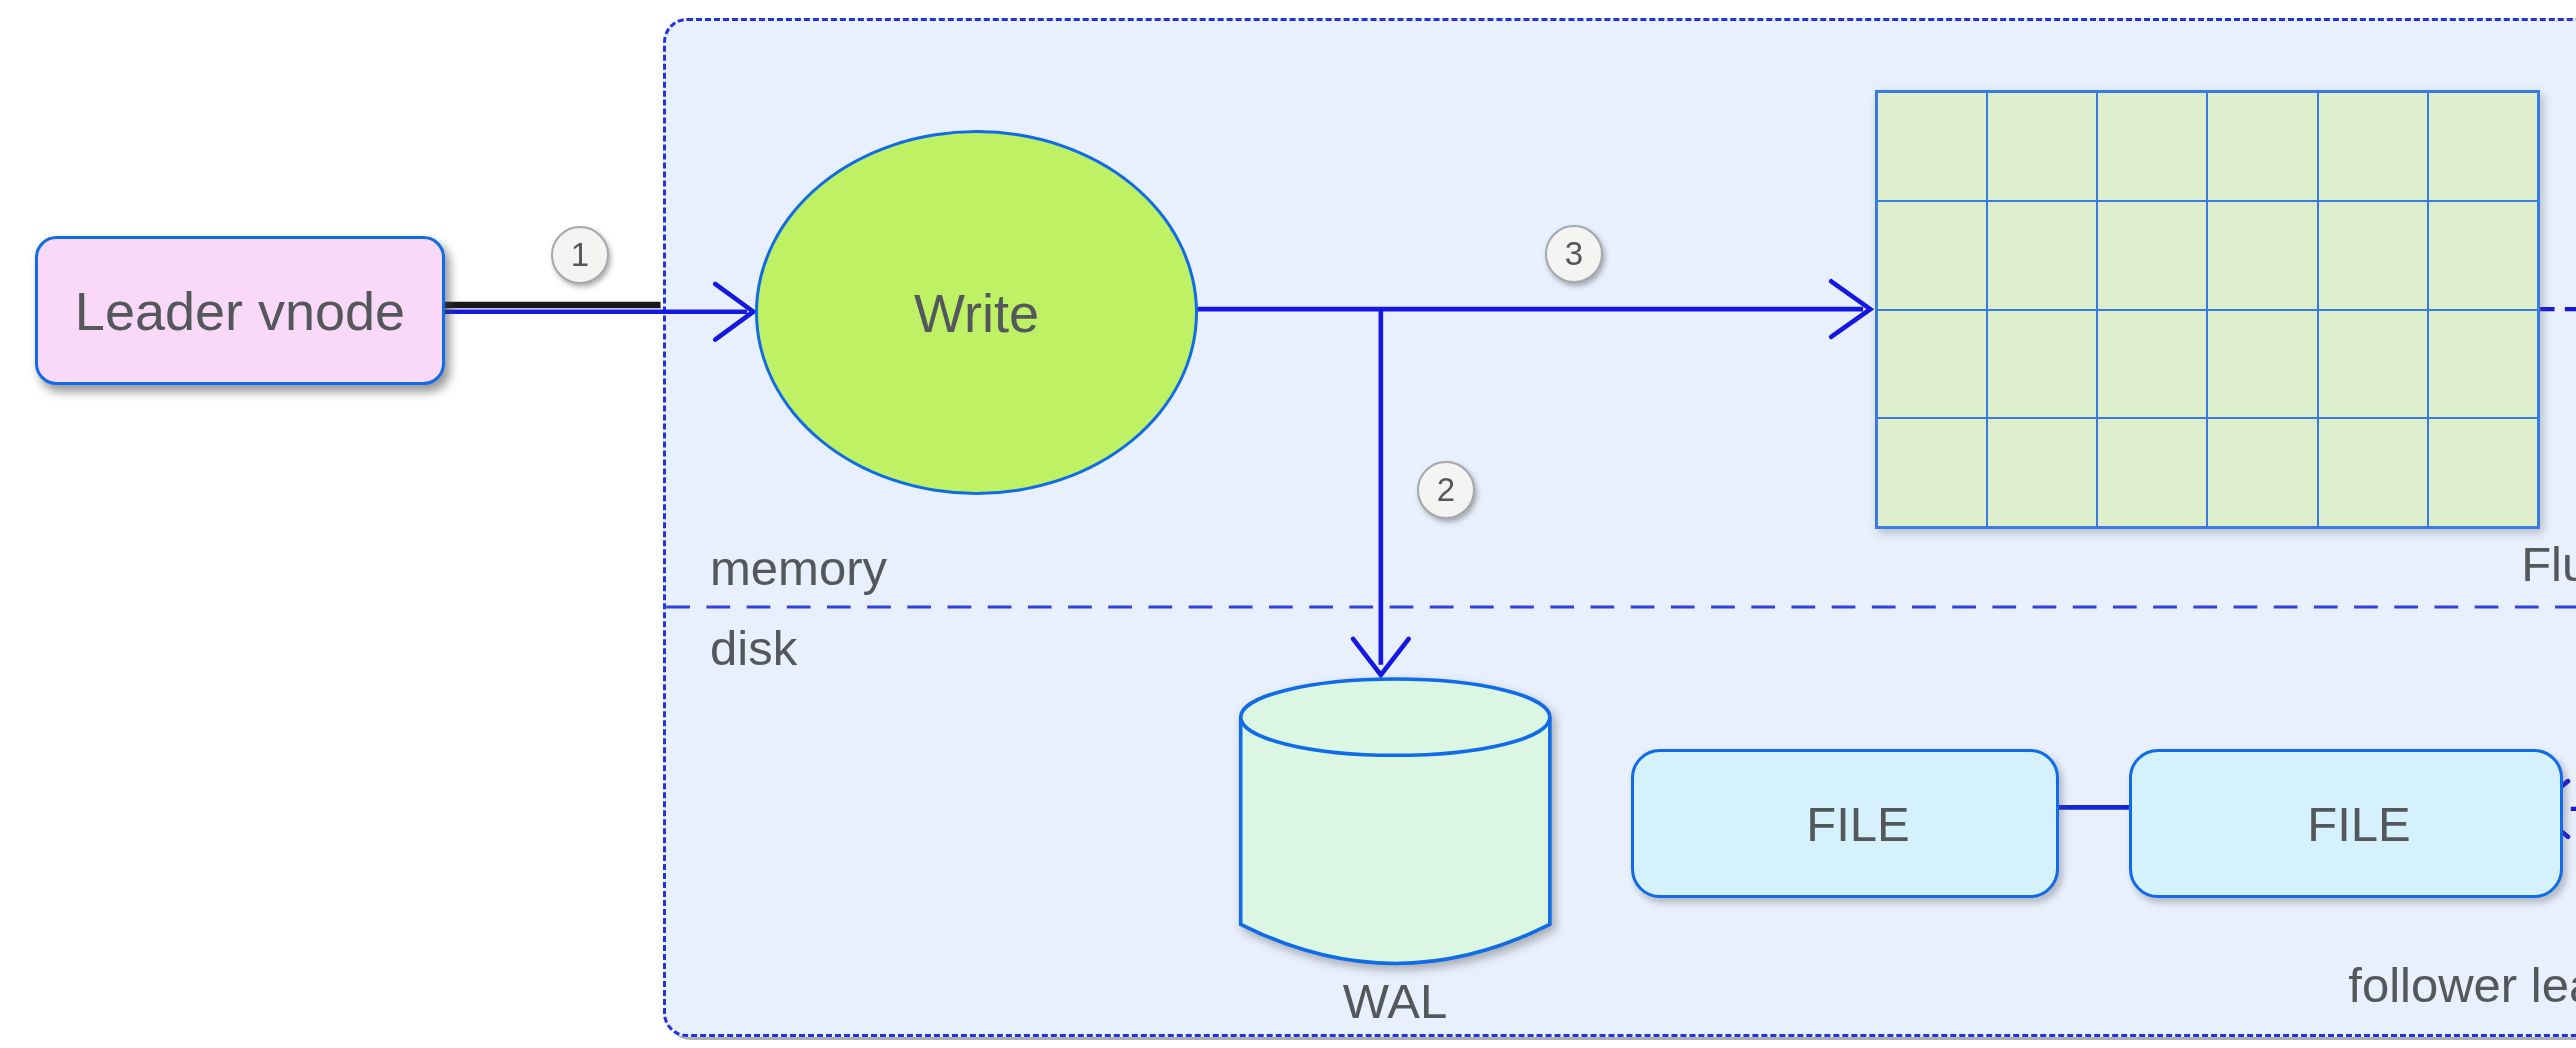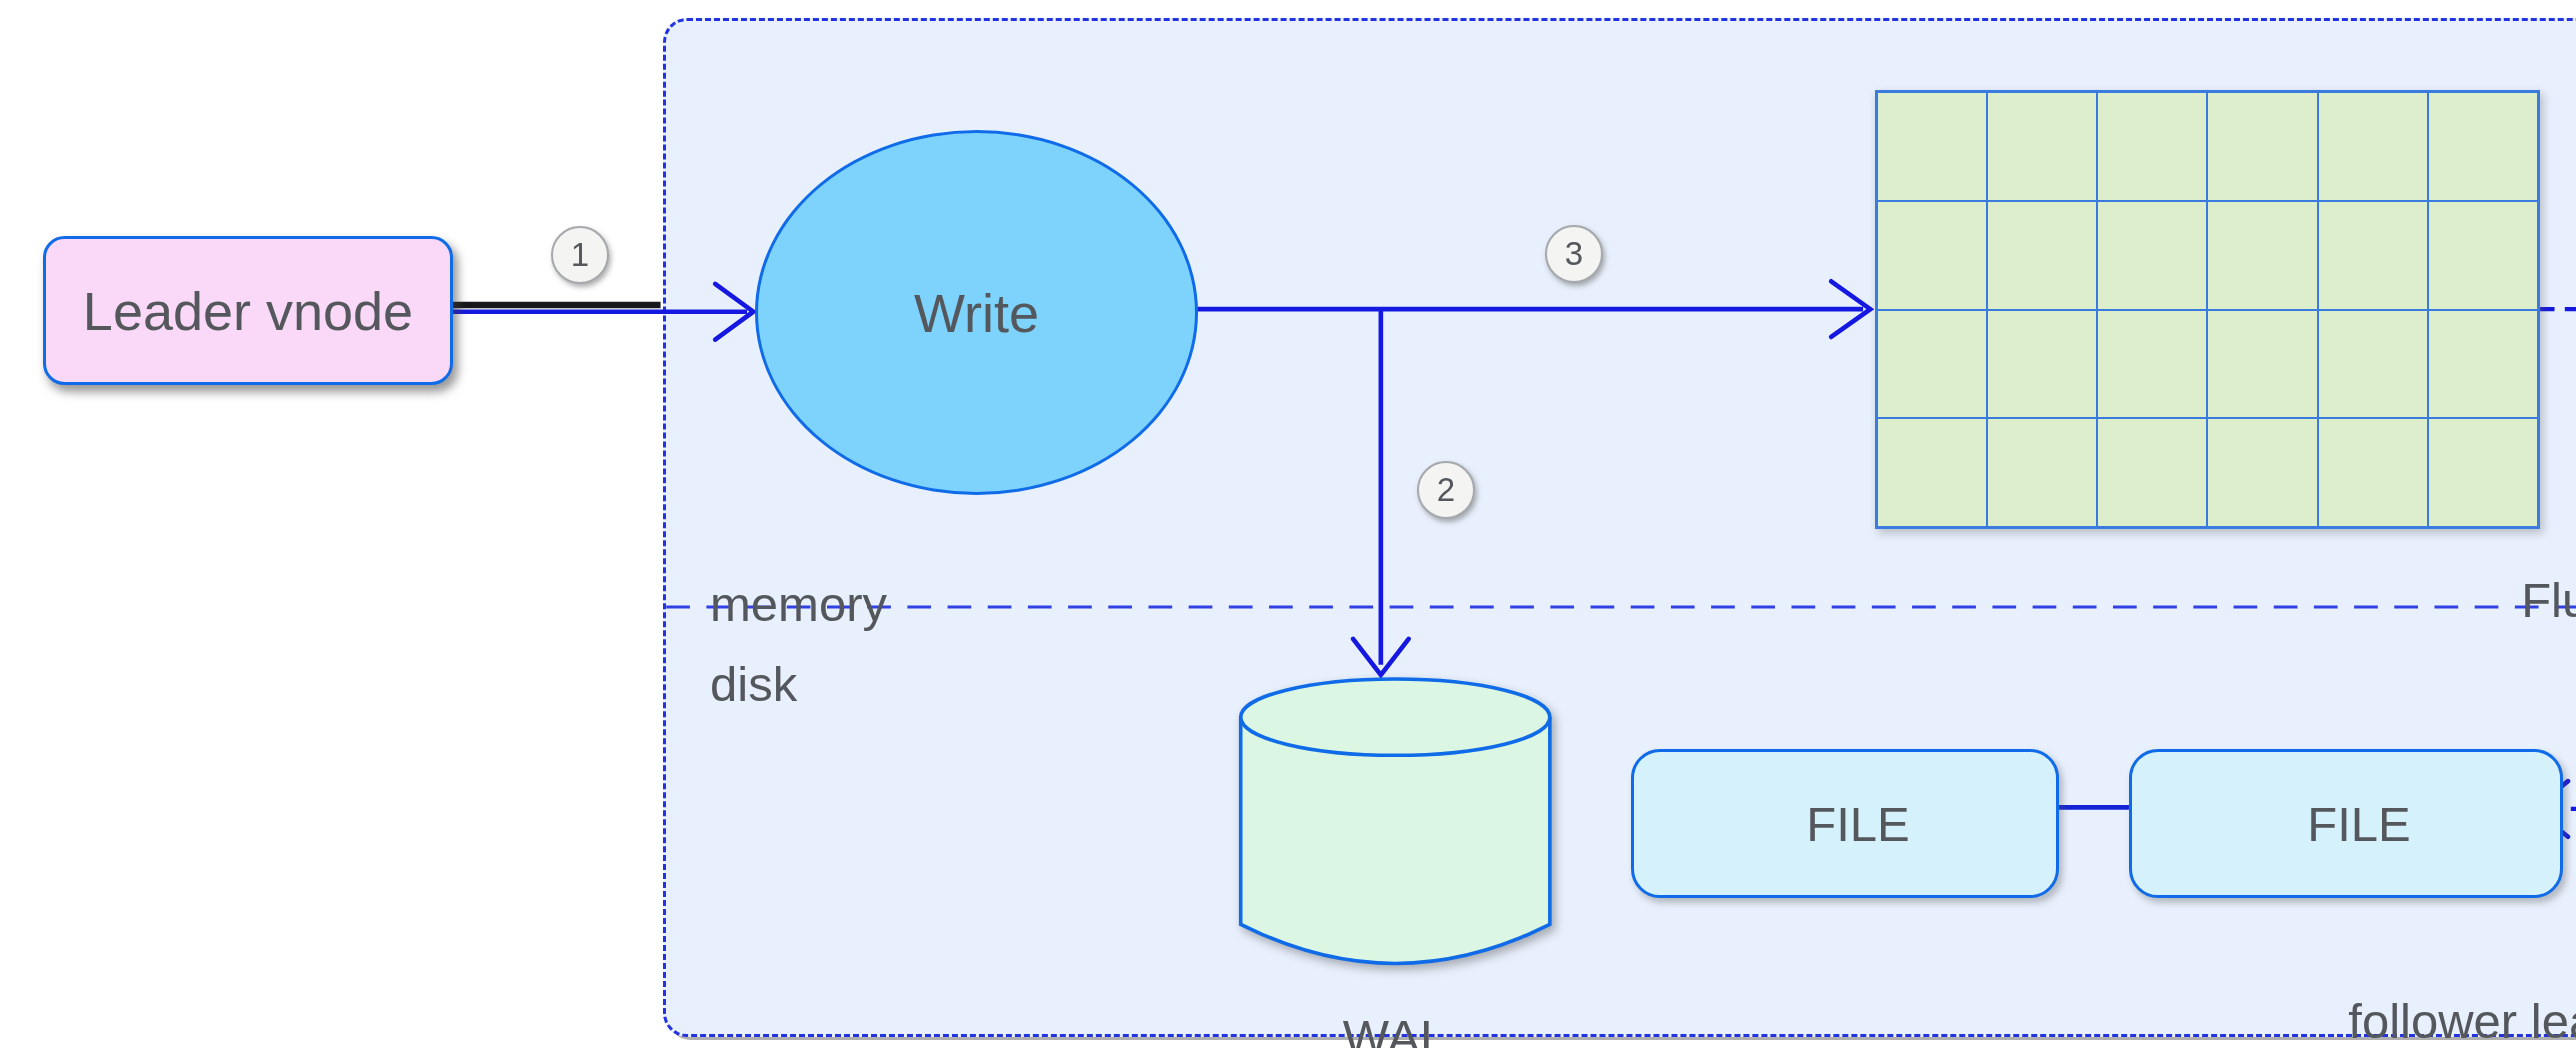--- a/index.html
+++ b/index.html
@@ -22,25 +22,24 @@
   
   svg.wires{left:0;top:0;width:2738px;height:1049px;z-index:2;pointer-events:none;}
   .cyl{filter:drop-shadow(7px 9px 9px rgba(85,85,85,.45));}
   
   .node{display:flex;align-items:center;justify-content:center;z-index:3;}
   .leader{
     left:35px;top:236px;width:404px;height:143px;
     background:#fad9f8;border:3.6px solid #0f6be8;border-radius:21.6px;
     box-shadow:4.6px 6.2px 9.3px rgba(70,70,70,.55);
     font-size:54px;
-    margin-left:8px;
   }
   .write{
     left:755px;top:130px;width:437px;height:359px;
-    background:#7dd3fc;border:3.6px solid #0f6be8;border-radius:50%;
+    background:#bef264;border:3.6px solid #0f6be8;border-radius:50%;
     font-size:54px;
     text-align:center;
   }
   .filebox{
     top:749px;height:143px;
     background:#d5f1fb;border:3.6px solid #0f6be8;border-radius:29px;
     font-size:49px;
     box-shadow:3.1px 4.1px 6.2px rgba(90,90,90,.35);
     padding-left:26px;
   }
@@ -59,21 +58,21 @@
     width:54px;height:54px;border-radius:50%;
     background:#f4f4f2;border:2.1px solid #a5a8ac;
     box-shadow:2.1px 3.1px 5.2px rgba(100,100,100,.5);
     display:flex;align-items:center;justify-content:center;
     font-size:33px;color:#54575c;z-index:4;
   }
   .badge1{left:551px;top:226px;}
   .badge2{left:1417px;top:461px;}
   .badge3{left:1545px;top:225px;}
   
-  .lbl{font-size:49px;line-height:1.15;z-index:4;white-space:nowrap;margin-top:36px;}
+  .lbl{font-size:49px;line-height:1.15;z-index:4;white-space:nowrap;}
   .lbl-memory{left:710px;top:540px;}
   .lbl-disk{left:710px;top:620px;text-align:center;}
   .lbl-flush{left:2383px;top:536px;width:258px;text-align:right;}
   .lbl-wal{left:1395px;top:973px;transform:translateX(-50%);}
   .lbl-follower{left:2221px;top:957px;width:446px;text-align:right;}
 </style>
 </head>
 <body>
 
 <div class="abs zone"></div>

